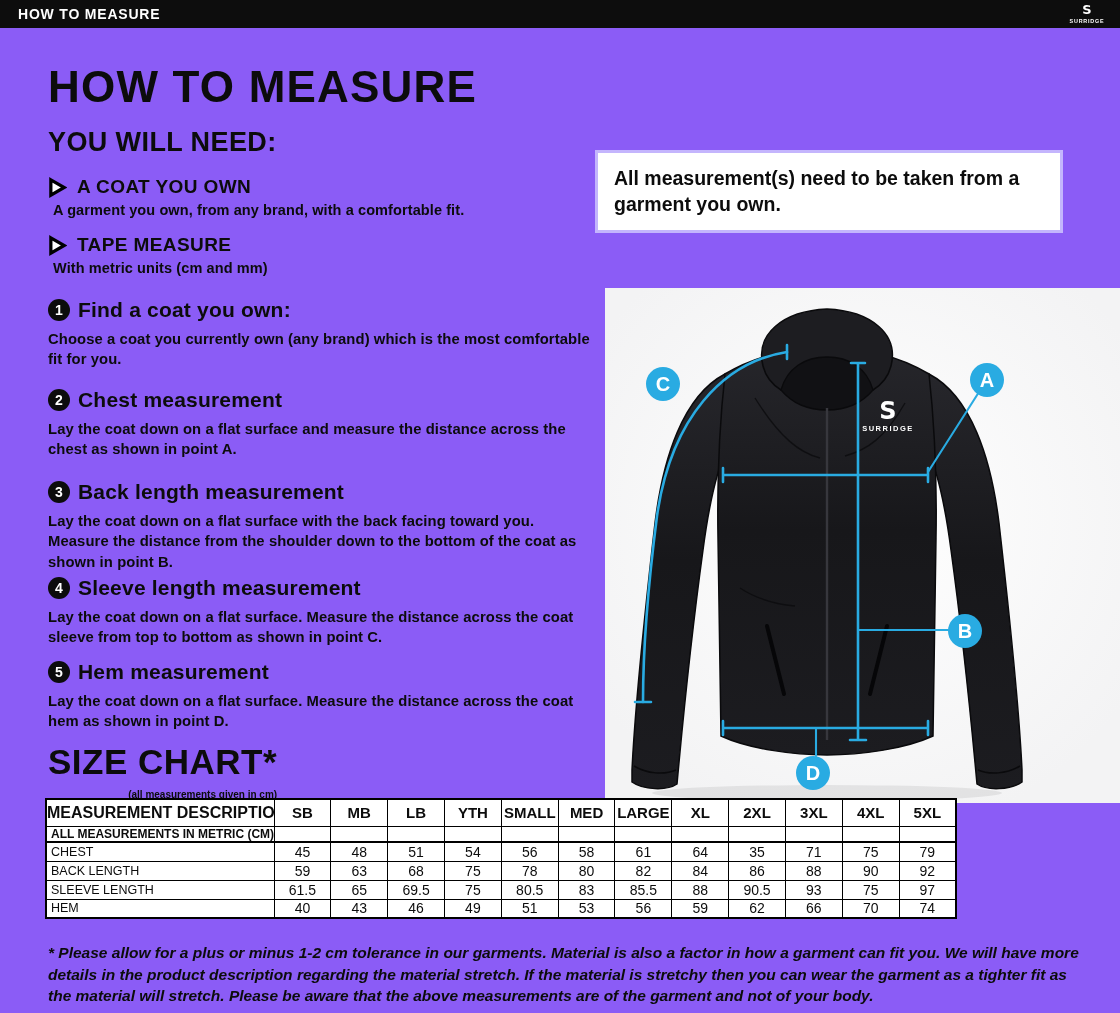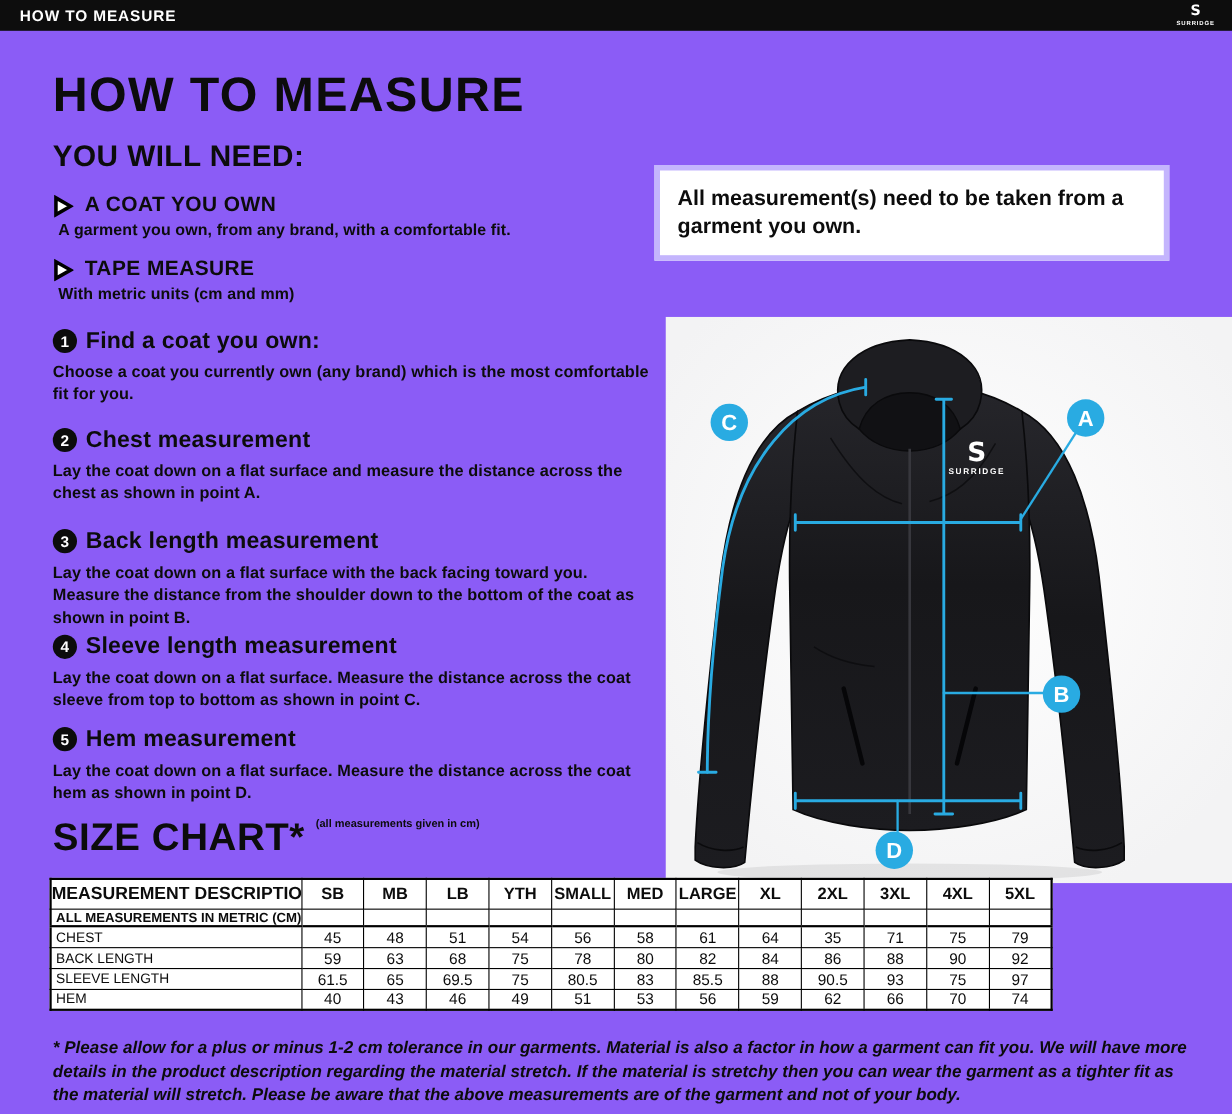--- a/index.html
+++ b/index.html
@@ -28,36 +28,36 @@
   
   .steps{position:absolute;left:0;top:0;width:1120px;height:1013px;pointer-events:none;}
   .step{position:absolute;left:48px;width:542px;}
   .step-head{display:flex;align-items:center;gap:8px;margin-bottom:7px;}
   .step-num{width:22px;height:22px;border-radius:50%;background:#0c0c0c;color:#fff;font-size:14px;
     font-weight:800;text-align:center;line-height:22px;flex:0 0 22px;}
   .step-title{font-size:21px;font-weight:800;letter-spacing:.2px;}
   .step-desc{font-size:14.8px;font-weight:700;line-height:1.38;letter-spacing:.1px;}
 
   
-  .notebox{position:absolute;left:595px;top:150px;width:468px;min-height:80px;border:5px solid #c4b5fd;
+  .notebox{position:absolute;left:595px;top:150px;width:468px;min-height:80px;border:3px solid #c4b5fd;
     padding:12px 16px;background:#fff;}
   .note-text{font-size:19.5px;font-weight:700;line-height:1.35;}
 
   
   .diagram{position:absolute;left:605px;top:288px;width:515px;height:515px;}
   .ml{stroke:#29ABE2;stroke-width:2.6;fill:none;stroke-linecap:round;}
   .ml-thin{stroke:#29ABE2;stroke-width:2.1;fill:none;stroke-linecap:round;}
   .mk{fill:#29ABE2;}
   .mkt{fill:#fff;font-weight:800;font-size:20px;text-anchor:middle;font-family:"Liberation Sans",sans-serif;}
   .chest-brand{fill:#fff;font-weight:700;font-size:7.5px;letter-spacing:1.5px;text-anchor:middle;
     font-family:"Liberation Sans",sans-serif;}
   .chest-s{fill:#fff;font-weight:900;font-size:24px;text-anchor:middle;font-family:"DejaVu Sans",sans-serif;}
 
   
-  .size-head{position:absolute;left:48px;top:744px;display:flex;align-items:flex-start;gap:10px;}
+  .size-head{position:absolute;left:48px;top:744px;display:flex;align-items:flex-end;gap:10px;flex-direction:column;}
   .size-title{font-size:35px;font-weight:900;letter-spacing:.5px;line-height:1;}
   .size-sub{font-size:10px;font-weight:700;padding-bottom:4px;}
   .tablewrap{position:absolute;left:45px;top:798px;}
   table{border-collapse:collapse;table-layout:fixed;width:912px;border:2px solid #000;background:#fff;}
   th,td{border:1px solid #000;overflow:hidden;white-space:nowrap;}
   th{font-size:15px;font-weight:700;height:27px;text-align:center;}
   th.desc-col{width:228px;font-size:16px;}
   tr.metric-row td{height:16px;border-bottom:2px solid #000;}
   td.metric{font-size:12px;font-weight:700;text-align:left;padding-left:4px;margin-top:15px;}
   tbody td{height:19px;}

